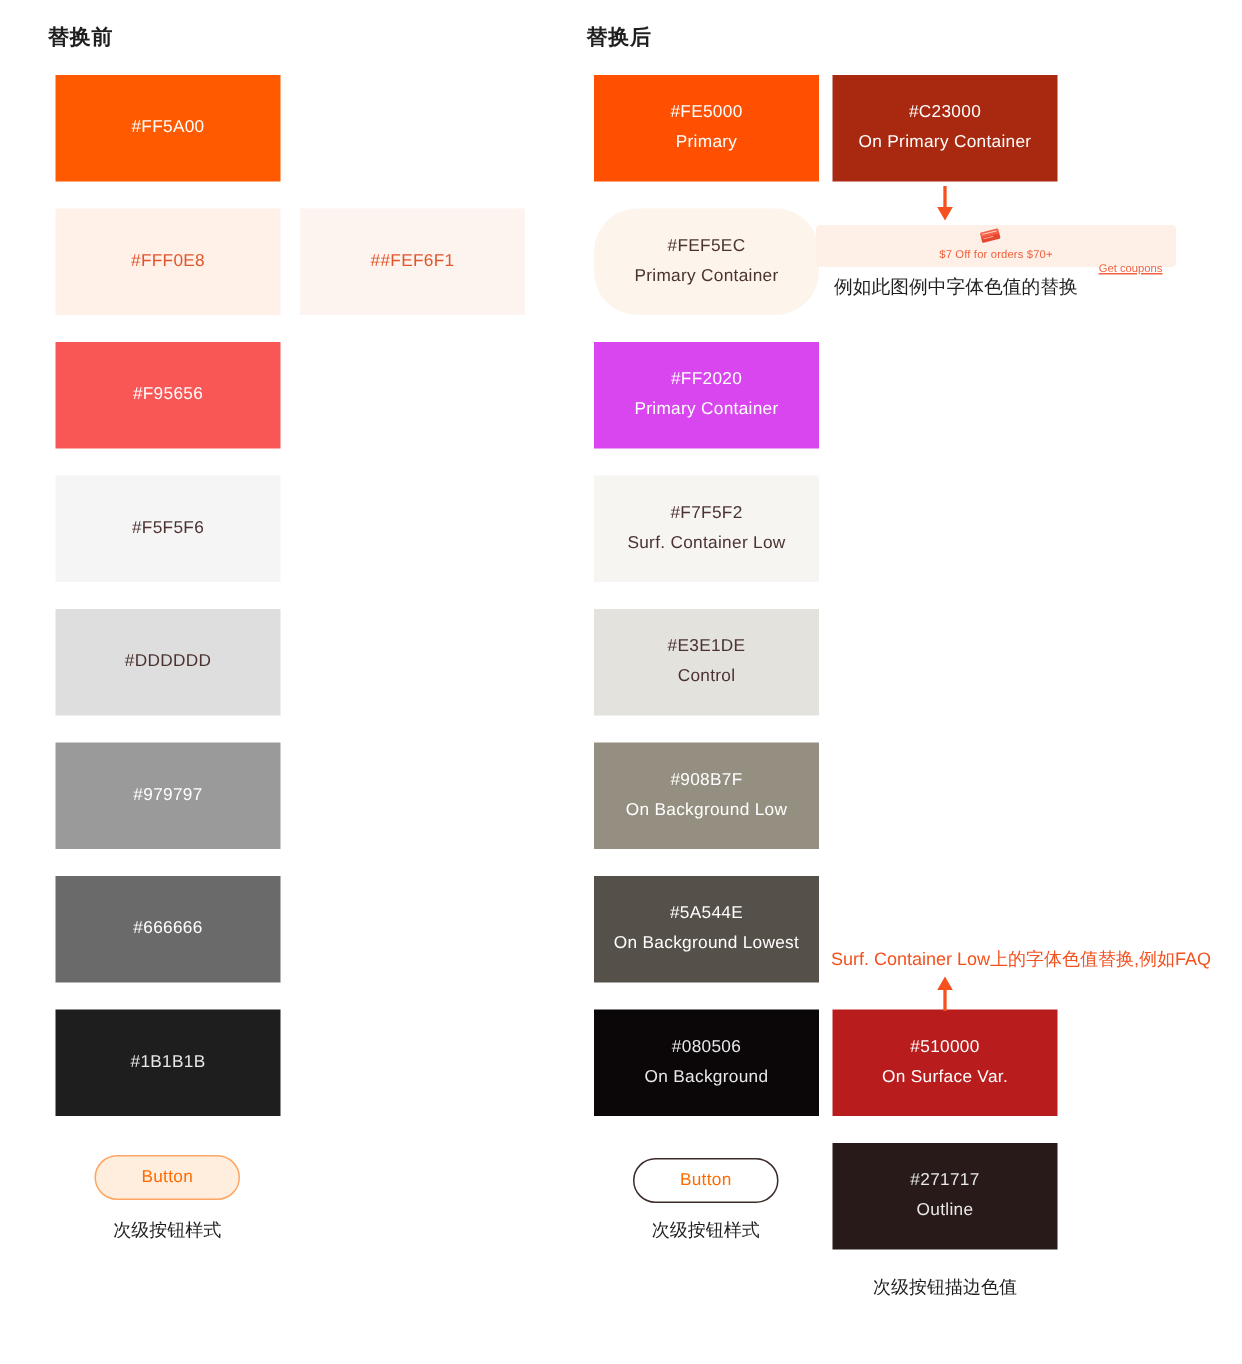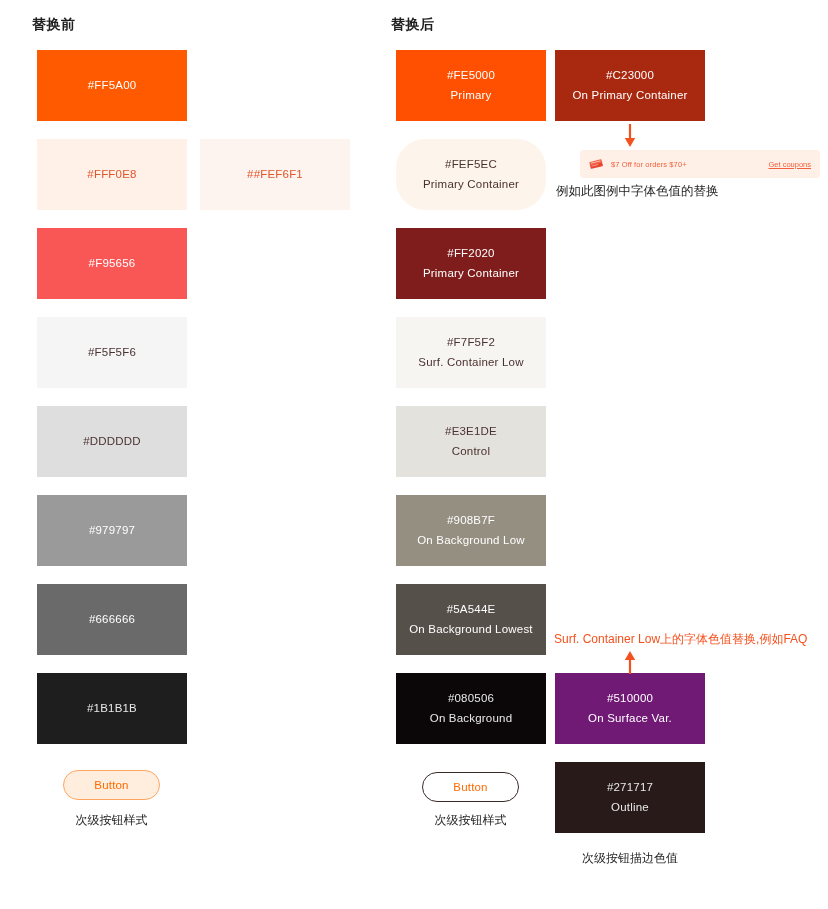--- a/index.html
+++ b/index.html
@@ -74,29 +74,30 @@
   .btn-caption {
     position: absolute;
     font-size: 12px;
     color: #1F1F1F;
     white-space: nowrap;
   }
 
   
   #coupon-banner {
     position: absolute;
-    left: 580px;
+    left: 544px;
     top: 150px;
     width: 240px;
     height: 28px;
     background: #FEF0E7;
     border-radius: 3px;
     display: flex;
     align-items: center;
     padding: 0 9px;
+    flex-direction: column;
   }
   #coupon-icon {
     width: 15px;
     height: 13px;
     flex: 0 0 15px;
     margin-right: 7px;
     display: block;
   }
   #coupon-text {
     font-size: 7.5px;
@@ -180,21 +181,21 @@
         <span class="role">Primary</span>
       </div>
       <div class="swatch" style="left: 555px; top: 50px; background: rgb(168, 40, 16); color: rgb(255, 255, 255);">
         <span class="hex">#C23000</span>
         <span class="role">On Primary Container</span>
       </div>
       <div class="swatch" style="left: 396px; top: 139px; background: rgb(253, 244, 236); color: rgb(74, 50, 48); border-radius: 29px;">
         <span class="hex">#FEF5EC</span>
         <span class="role">Primary Container</span>
       </div>
-      <div class="swatch" style="left: 396px; top: 228px; background: #7f1d1d; color: rgb(255, 255, 255);">
+      <div class="swatch" style="left: 396px; top: 228px; background: #d946ef; color: rgb(255, 255, 255);">
         <span class="hex">#FF2020</span>
         <span class="role">Primary Container</span>
       </div>
       <div class="swatch" style="left: 396px; top: 317px; background: rgb(247, 245, 242); color: rgb(74, 50, 48);">
         <span class="hex">#F7F5F2</span>
         <span class="role">Surf. Container Low</span>
       </div>
       <div class="swatch" style="left: 396px; top: 406px; background: rgb(228, 226, 221); color: rgb(74, 50, 48);">
         <span class="hex">#E3E1DE</span>
         <span class="role">Control</span>
@@ -204,21 +205,21 @@
         <span class="role">On Background Low</span>
       </div>
       <div class="swatch" style="left: 396px; top: 584px; background: rgb(86, 80, 74); color: rgb(255, 255, 255);">
         <span class="hex">#5A544E</span>
         <span class="role">On Background Lowest</span>
       </div>
       <div class="swatch" style="left: 396px; top: 673px; background: rgb(11, 7, 8); color: rgb(232, 232, 232);">
         <span class="hex">#080506</span>
         <span class="role">On Background</span>
       </div>
-      <div class="swatch" style="left: 555px; top: 673px; background: #701a75; color: rgb(255, 255, 255);">
+      <div class="swatch" style="left: 555px; top: 673px; background: #b91c1c; color: rgb(255, 255, 255);">
         <span class="hex">#510000</span>
         <span class="role">On Surface Var.</span>
       </div>
       <div class="swatch" style="left: 555px; top: 762px; background: rgb(41, 26, 26); color: rgb(232, 232, 232); justify-content: center;">
         <span class="hex">#271717</span>
         <span class="role">Outline</span>
       </div>
     </div>
 
   <div id="coupon-banner">

